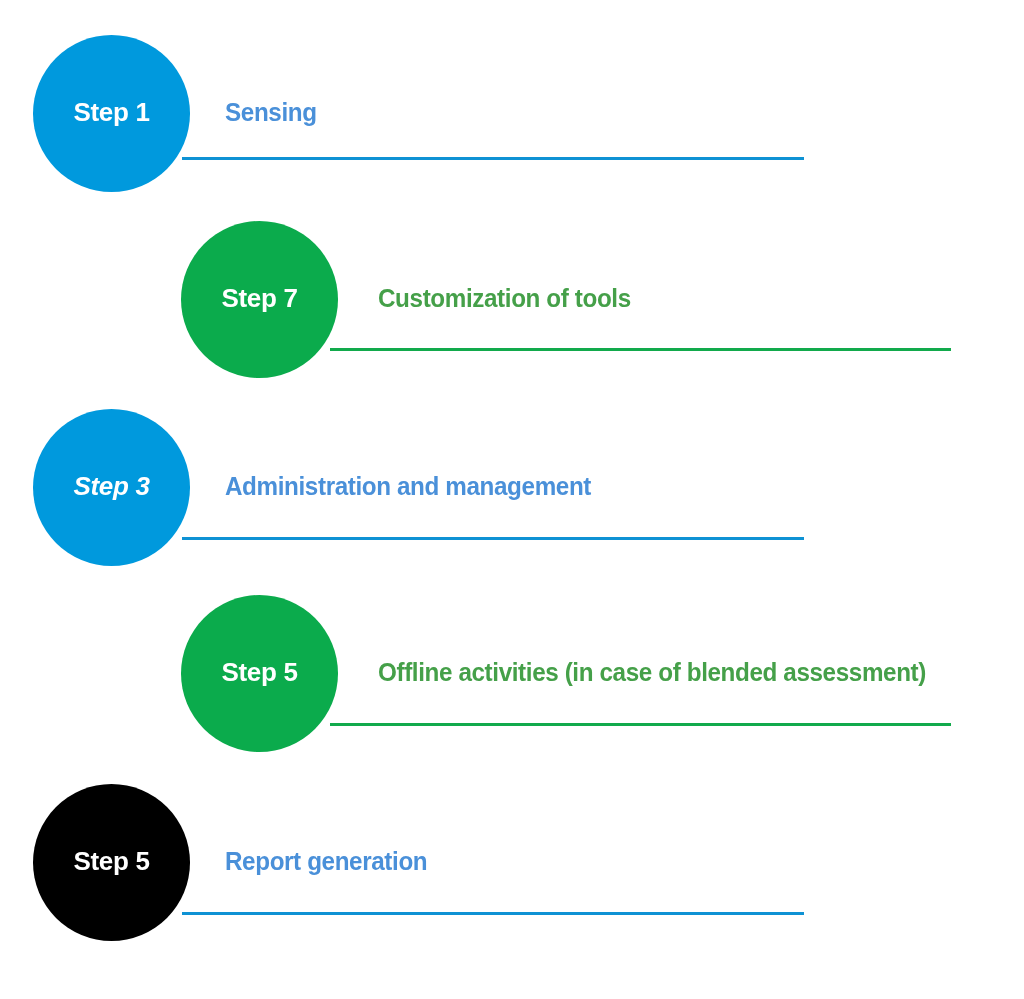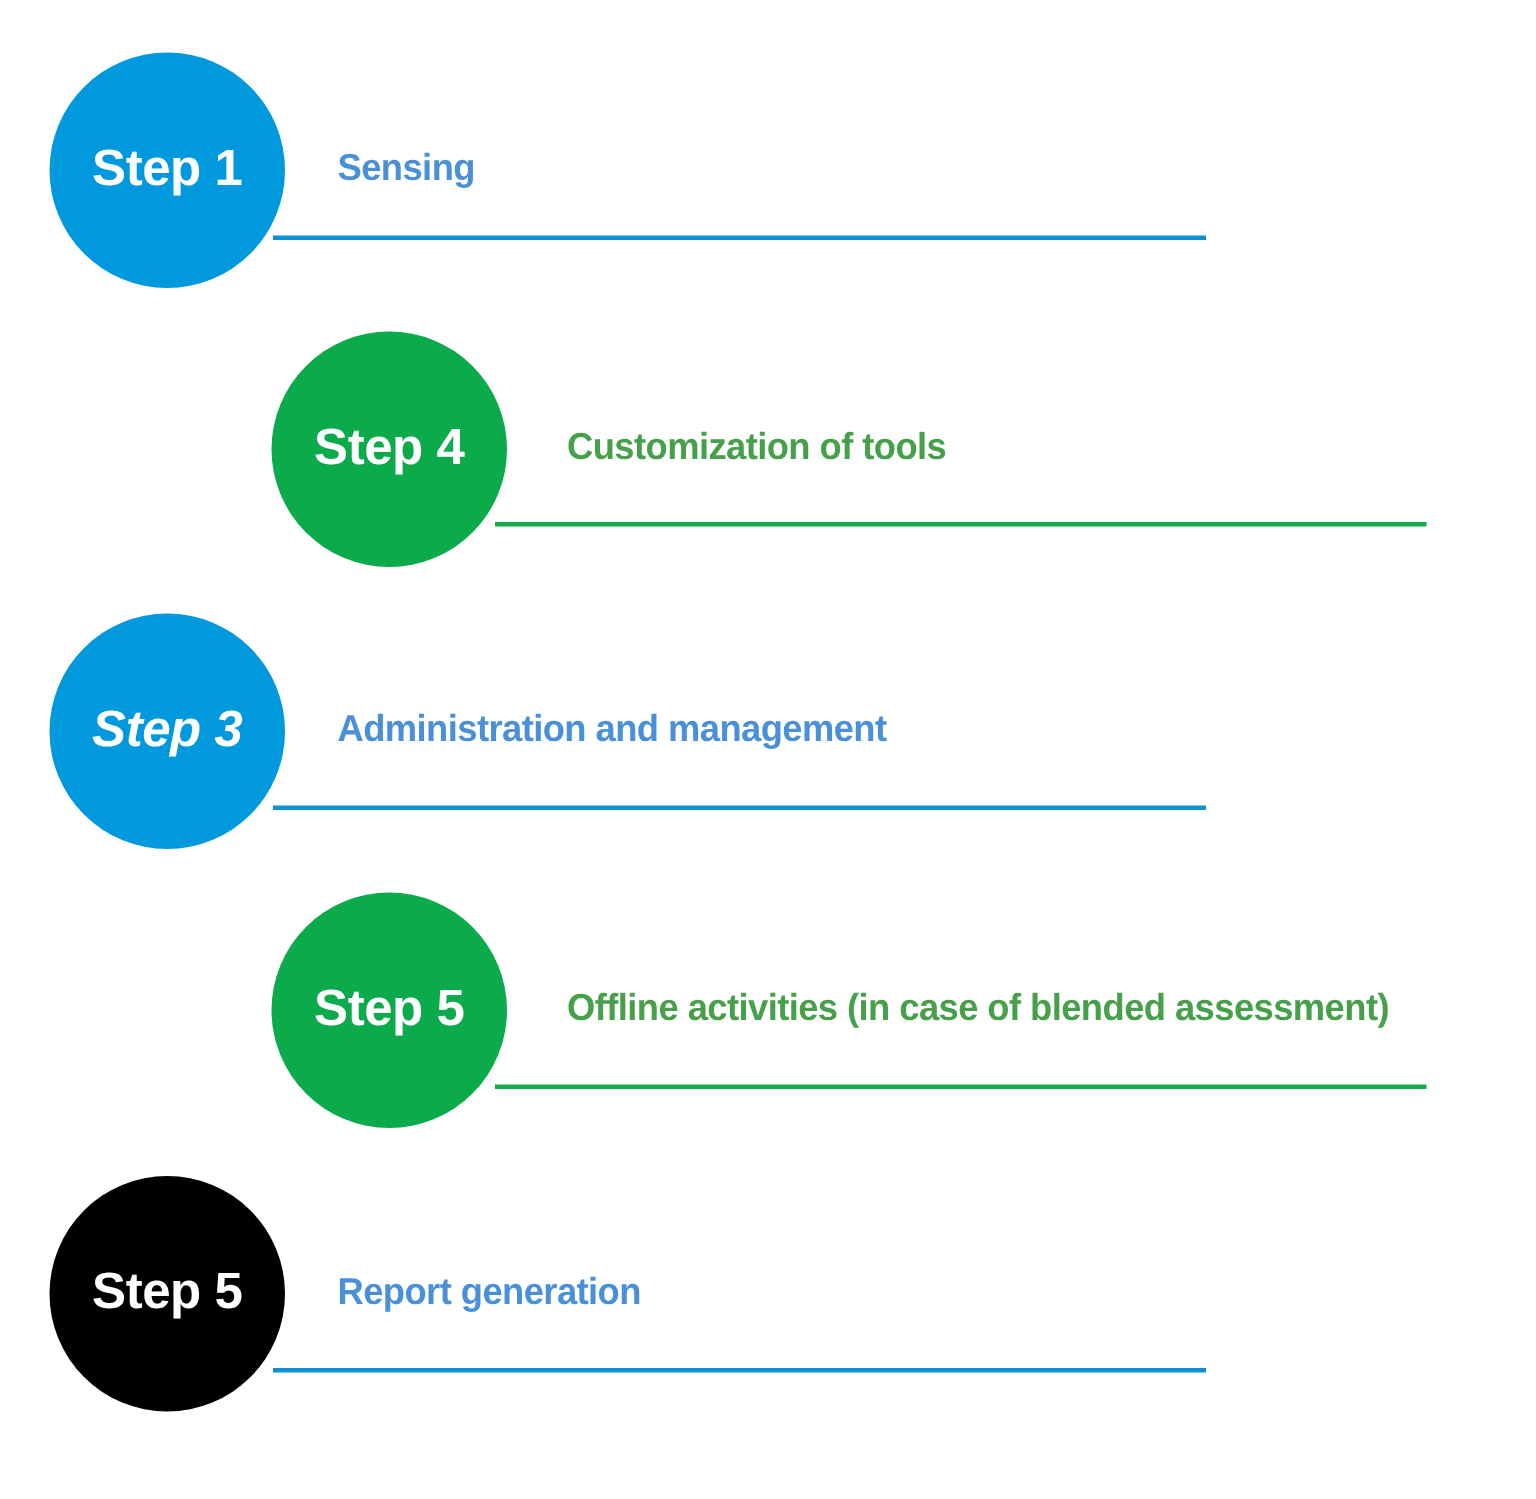--- a/index.html
+++ b/index.html
@@ -34,21 +34,21 @@
     border-radius: 50%;
     display: flex;
     align-items: center;
     justify-content: center;
     box-sizing: border-box;
   }
   .step-circle-label {
     color: #ffffff;
     font-family: "Liberation Sans", sans-serif;
     font-weight: bold;
-    font-size: 34px;
+    font-size: 26px;
     letter-spacing: -0.3px;
     line-height: 1;
     white-space: nowrap;
     margin-top: -2px;
   }
   .step-text {
     position: absolute;
     font-family: "Liberation Sans", sans-serif;
     font-weight: bold;
     font-size: 25px;
@@ -88,21 +88,21 @@
   <div class="step-row row-1">
     <div class="step-circle pos-left" style="top: 34.5px; background: rgb(0, 153, 221);">
       <span class="step-circle-label">Step 1</span>
     </div>
     <div class="step-text text-left" style="top: 100px; color: rgb(74, 144, 217);">Sensing</div>
     <div class="step-rule rule-left" style="top: 157px; left: 182px; width: 622px; background: rgb(14, 146, 212);"></div>
   </div>
 
   <div class="step-row row-2">
     <div class="step-circle pos-indent" style="top: 220.5px; background: rgb(11, 171, 76);">
-      <span class="step-circle-label">Step 4</span>
+      <span class="step-circle-label">Step 7</span>
     </div>
     <div class="step-text text-indent" style="top: 286px; color: rgb(69, 160, 73);">Customization of tools</div>
     <div class="step-rule rule-indent" style="top: 348px; left: 330px; width: 621px; background: rgb(18, 170, 76);"></div>
   </div>
 
   <div class="step-row row-3">
     <div class="step-circle pos-left" style="top: 408.5px; background: rgb(0, 153, 221); font-style: italic;">
       <span class="step-circle-label">Step 3</span>
     </div>
     <div class="step-text text-left" style="top: 474px; color: rgb(74, 144, 217);">Administration and management</div>

